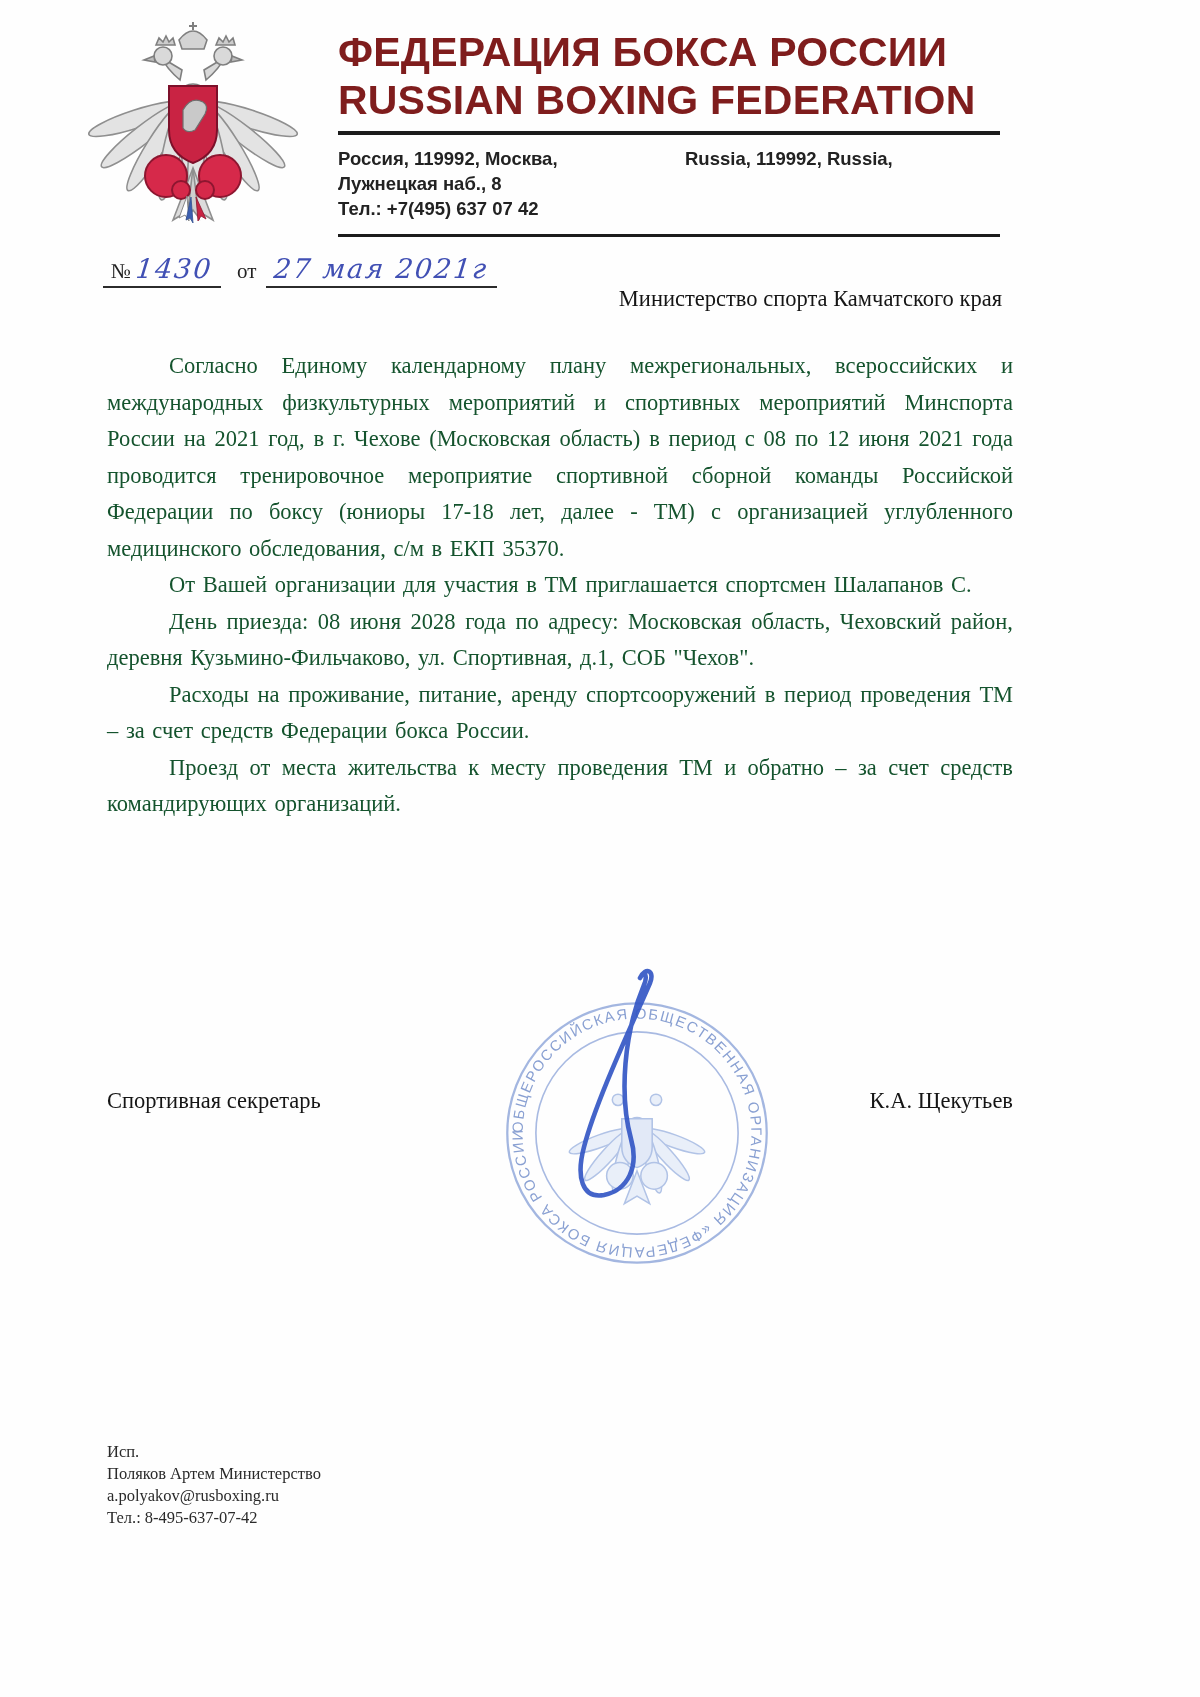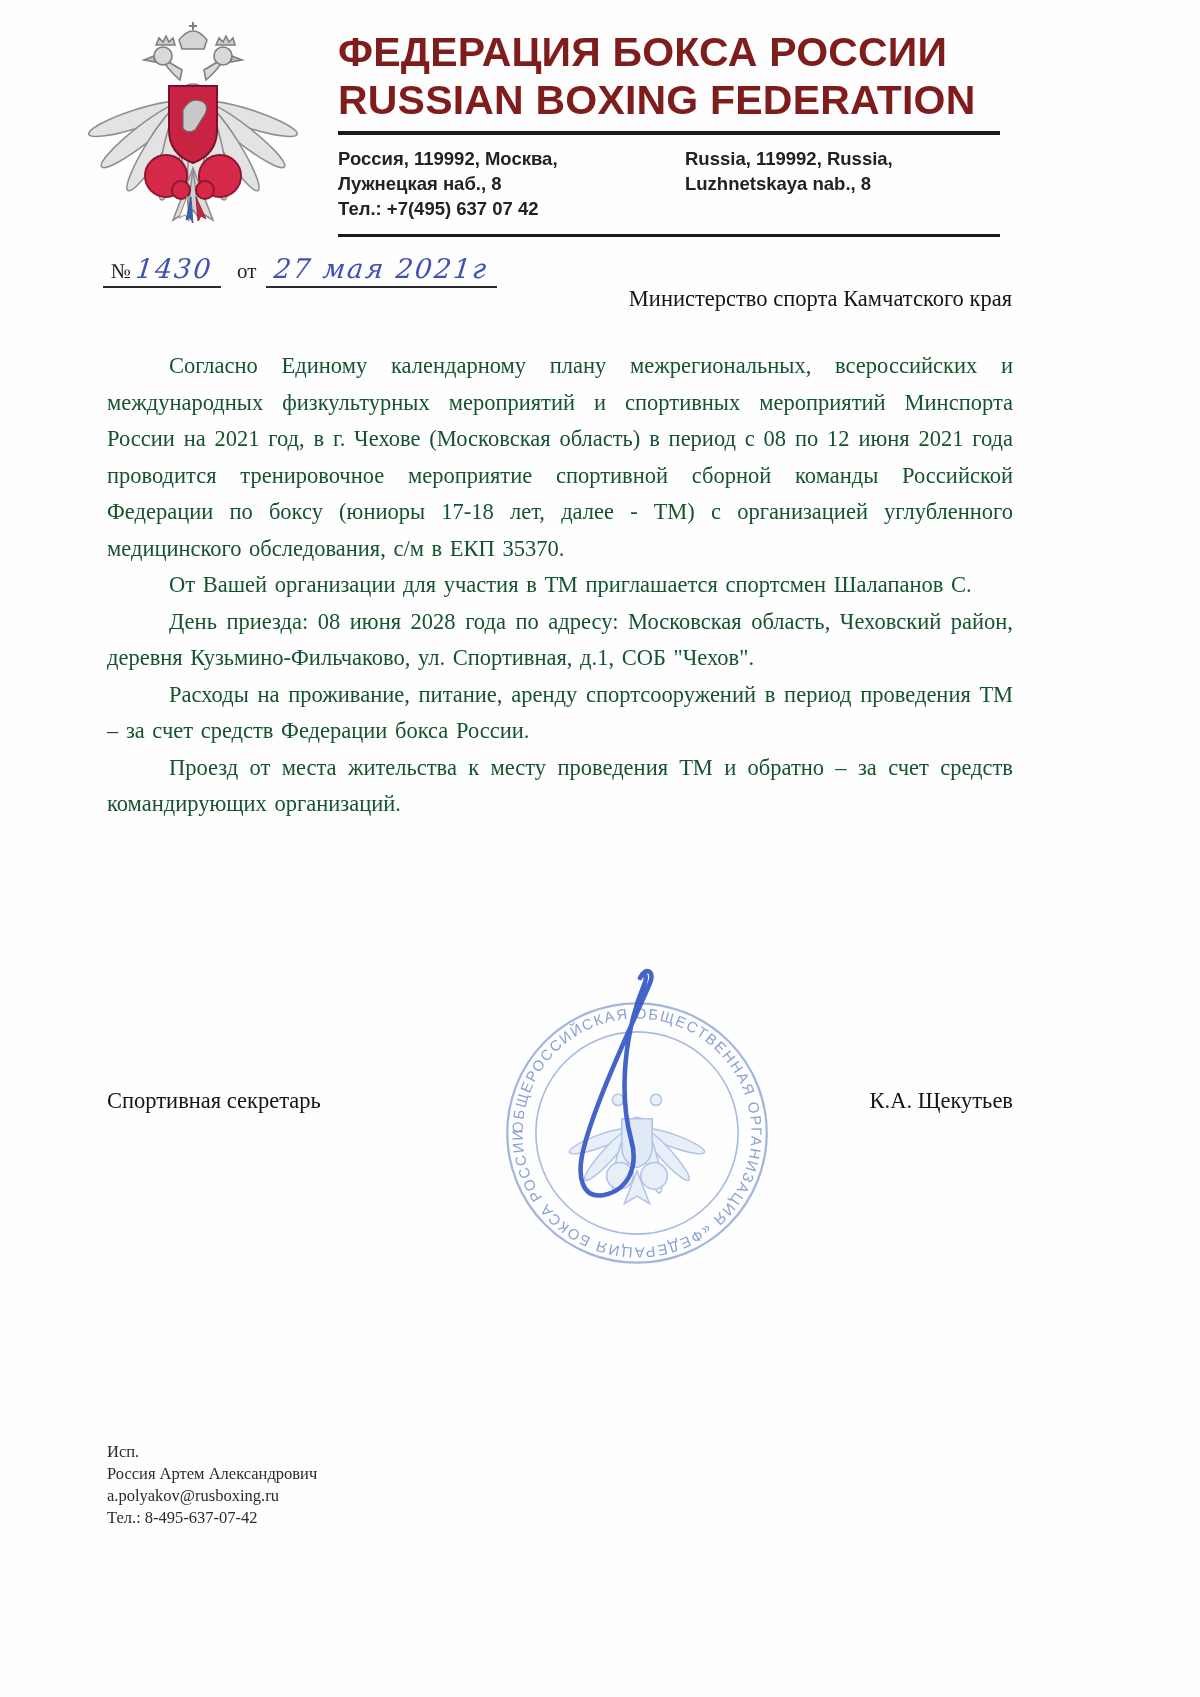--- a/index.html
+++ b/index.html
@@ -26,21 +26,21 @@
   .ref-seg { display:inline-block; border-bottom:2px solid #2b2b2b; text-align:center;
              padding:0 8px 2px 8px; }
   .ref-seg.num { min-width:118px; text-align:left; }
   .ref-seg.date { min-width:208px; }
   .ref-label { font-size:21px; }
   .ref-mid { display:inline-block; margin:16px 10px 0 16px; }
   .hand { font-family:"DejaVu Serif",serif; font-style:italic; color:#4150b4;
           font-size:27px; letter-spacing:2px; display:inline-block; transform:skewX(-6deg); }
 
   
-  .recipient { position:absolute; top:286px; right:188px; font-size:22.5px; color:#151515; }
+  .recipient { position:absolute; top:286px; right:198px; font-size:22.5px; color:#151515; }
 
   
   .body-text { position:absolute; top:348px; left:107px; width:906px;
                font-size:22.5px; line-height:36.5px; text-align:justify; color:#14532d; }
   .body-text p { text-indent:62px; word-spacing:2px; }
 
   
   .sign-row { position:absolute; top:1088px; left:107px; width:906px;
               display:flex; justify-content:space-between; font-size:22.5px; color:#151515; }
   .stamp { position:absolute; left:494px; top:988px; width:286px; height:290px; opacity:0.93; }
@@ -138,21 +138,20 @@
       <div class="title">RUSSIAN BOXING FEDERATION</div>
       <hr class="title-rule">
       <div class="addresses">
         <div class="addr-col">
           <div>Россия, 119992, Москва,</div>
           <div>Лужнецкая наб., 8</div>
           <div>Тел.: +7(495) 637 07 42</div>
         </div>
         <div class="addr-col">
           <div>Russia, 119992, Russia,</div>
-          <div>Luzhnetskaya nab., 8</div>
         </div>
       </div>
     </div>
   </div>
 
   <div class="ref">
     <span class="ref-seg num"><span class="ref-label">№</span>
       <span class="hand">1430</span></span><span class="ref-mid">от</span><span class="ref-seg date"><span class="hand">27 мая 2021г</span></span>
   </div>
 
@@ -211,18 +210,18 @@
     <path d="M172,16 c6,-12 15,-7 10,5 c-20,46 -54,118 -66,164 c-8,30 -2,52 20,48 c24,-5 35,-28 27,-56 c-12,-44 -7,-106 13,-154 c4,-10 0,-16 -4,-7" fill="none" stroke="#3457c4" stroke-width="4.6" stroke-linecap="round" opacity="0.92"></path>
   </svg>
 
   <div class="sign-row">
     <span>Спортивная секретарь</span>
     <span>К.А. Щекутьев</span>
   </div>
 
   <div class="footer">
     <div>Исп.</div>
-    <div>Россия Артем Александрович</div>
+    <div>Поляков Артем Министерство</div>
     <div>a.polyakov@rusboxing.ru</div>
     <div>Тел.: 8-495-637-07-42</div>
   </div>
 
 </div>
 
 </body></html>

